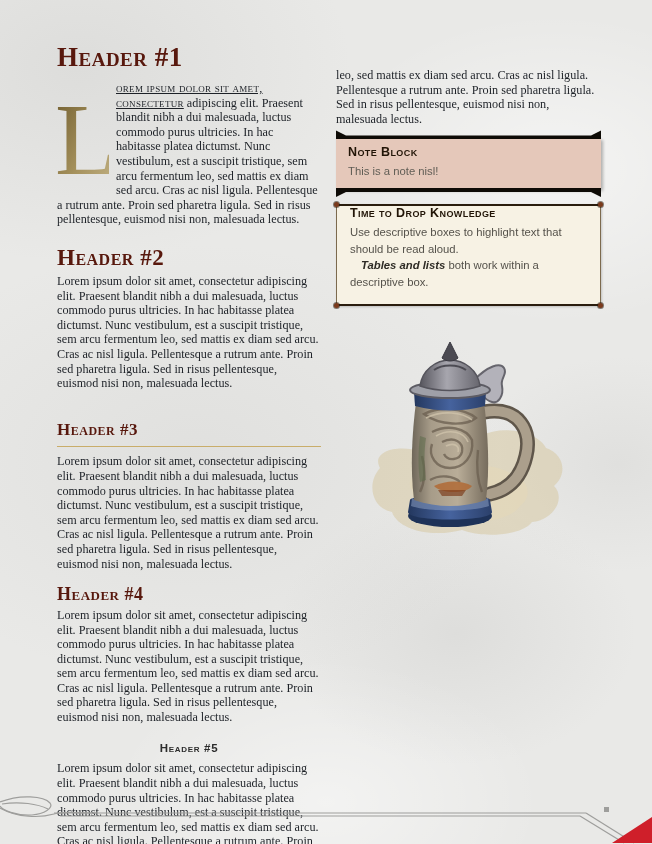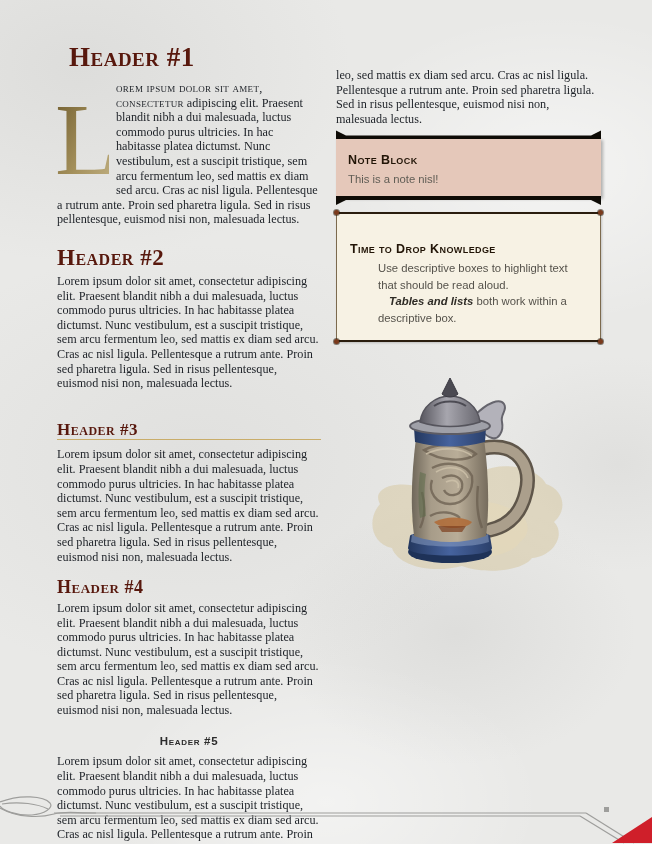--- a/index.html
+++ b/index.html
@@ -26,63 +26,63 @@
     text-align:left;
   }
   h1.hb,h2.hb,h3.hb,h4.hb{
     font-family:"Liberation Serif",serif;
     font-variant:small-caps;
     color:#58180D;
     margin:0;
     font-weight:600;
     letter-spacing:.5px;
   }
-  h1.hb{font-size:27px;line-height:1;margin:0 0 10px 12px;}
+  h1.hb{font-size:27px;line-height:1;margin:0 0 10px 0;}
   h2.hb{font-size:23px;line-height:1;margin:19px 0 5px 0;}
-  h3.hb{font-size:17px;line-height:1.1;margin:30px 0 7px 0;border-bottom:1.6px solid #c9ad6a;padding-bottom:0;}
+  h3.hb{font-size:17px;line-height:1.1;margin:30px 0 7px 0;border-bottom:1.6px solid #c9ad6a;padding-bottom:7px;}
   h4.hb{font-size:18px;line-height:1.1;margin:14px 0 3px 0;font-weight:700;}
   h5.hb{
     font:700 11.5px/1.2 "Liberation Sans",sans-serif;
     font-variant:small-caps;letter-spacing:.7px;color:#2c2c2c;
     margin:17px 0 6px 0;
     text-align:center;
   }
   .dropcap{float:left;margin:3px 7px 0 0;}
-  .lead-caps{font-variant:small-caps;letter-spacing:.3px;}
+  .lead-caps{font-variant:small-caps;letter-spacing:.3px;text-decoration:underline;}
 
   
   .note{
     position:relative;background:#e5c8ba;
     margin:12px 0 15px 0;padding:7px 12px 9px 12px;
     box-shadow:2px 2px 3px rgba(0,0,0,.28);
   }
   .note-bar{position:absolute;left:0;right:0;height:9px;background:#0e0b06;}
   .note-bar.top{top:-8px;clip-path:polygon(0 0,10px 5px,calc(100% - 10px) 5px,100% 0,100% 9px,0 9px);}
   .note-bar.bottom{bottom:-8px;clip-path:polygon(0 9px,10px 4px,calc(100% - 10px) 4px,100% 9px,100% 0,0 0);}
   .box-title{
     font:700 12.5px/1.25 "Liberation Sans",sans-serif;
-    font-variant:small-caps;letter-spacing:.4px;color:#221507;margin:8px 0 2px 0;
+    font-variant:small-caps;letter-spacing:.4px;color:#221507;margin:0 0 2px 0;
   }
   .box-text{font:11.3px/1.5 "Liberation Sans",sans-serif;color:#605d55;margin:0;}
 
   
   .desc{
     position:relative;background:#f7f2e4;
     border-top:2px solid #2a1d0e;border-bottom:2px solid #2a1d0e;
     border-left:1px solid #7c6a4e;border-right:1px solid #7c6a4e;
-    margin:14px 0 0 0;padding:20px 13px 13px 13px;
+    margin:14px 0 0 0;padding:0 13px 13px 13px;
     box-shadow:1px 1px 2px rgba(0,0,0,.18);
   }
   .corner-dot{
     position:absolute;width:5px;height:5px;border-radius:50%;
     background:#7a3a1c;box-shadow:0 0 0 1px rgba(42,29,14,.55);
   }
   .corner-dot.tl{top:-4px;left:-3px;} .corner-dot.tr{top:-4px;right:-3px;}
   .corner-dot.bl{bottom:-4px;left:-3px;} .corner-dot.br{bottom:-4px;right:-3px;}
-  .desc .box-text{color:#55524b;margin-left:28px;}
+  .desc .box-text{color:#55524b;}
   .desc .indent{text-indent:11px;}
   .desc b{color:#2e2b25;font-style:italic;}
 
   .stein-wrap{margin:34px 0 0 26px;}
 
   .footer-art{position:absolute;left:0;bottom:0;width:652px;height:52px;pointer-events:none;}
 </style>
 </head>
 <body>
 

